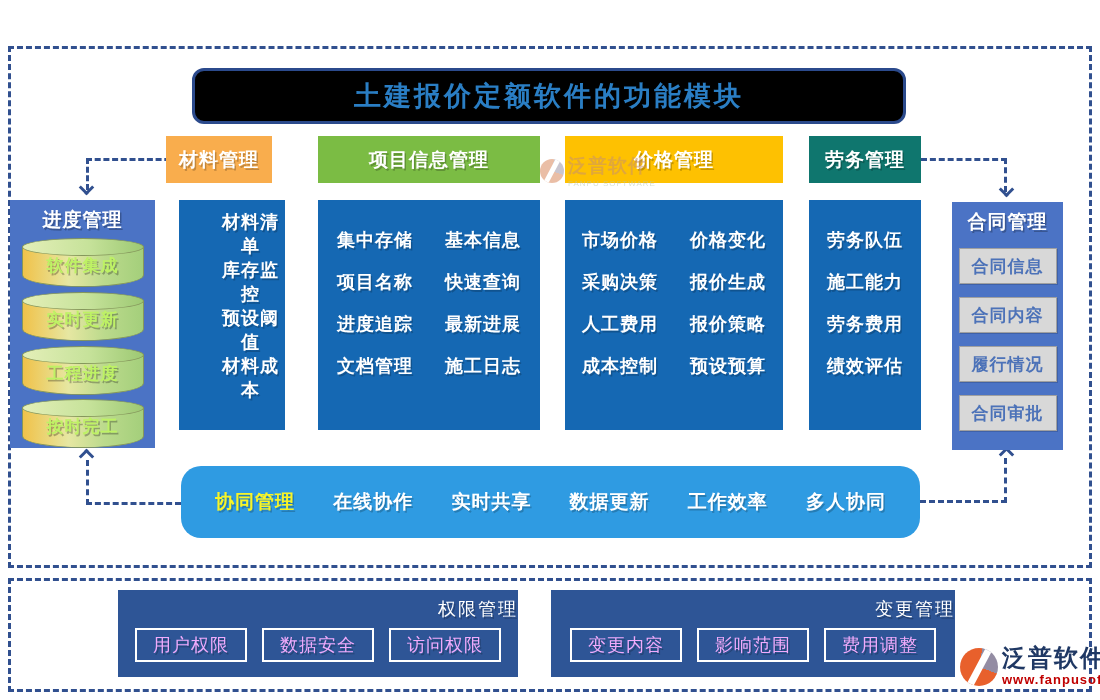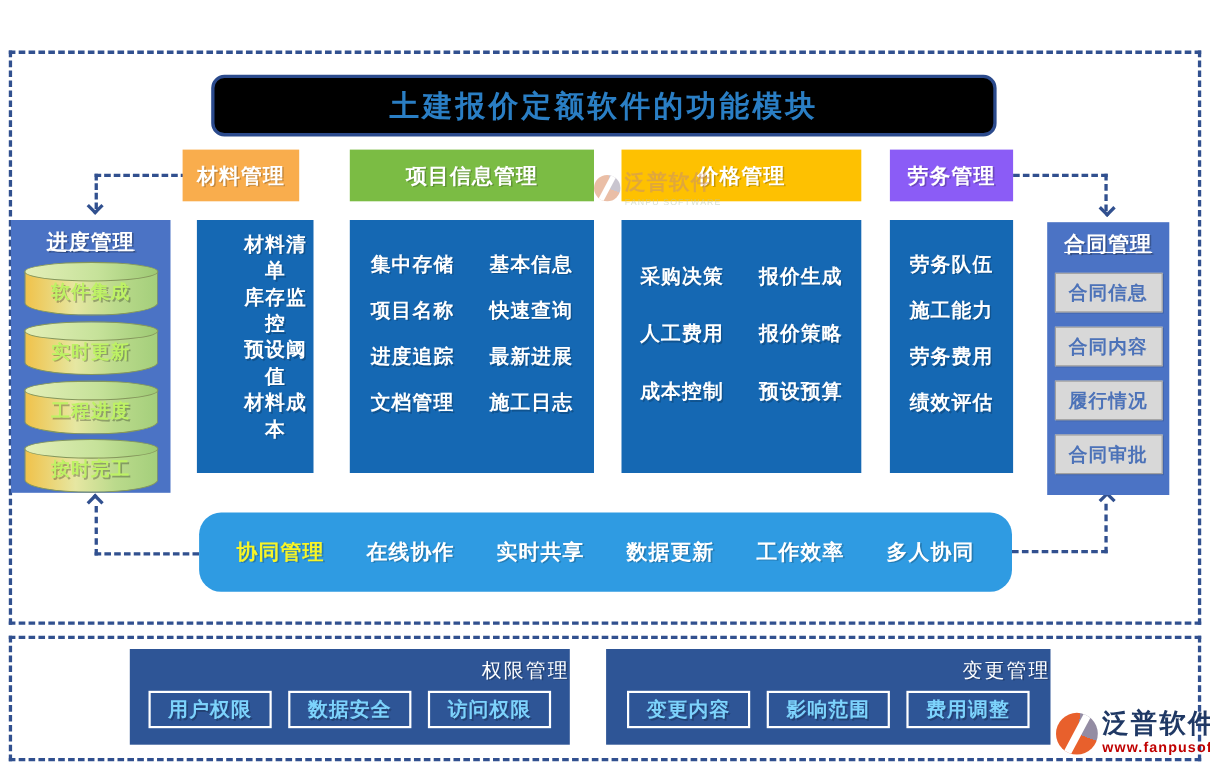--- a/index.html
+++ b/index.html
@@ -17,39 +17,39 @@
     display:flex; align-items:center; justify-content:center; }
   .title-box span { color:#2A7EC4; font-size:27px; font-weight:bold; letter-spacing:3px; }
 
   
   .col-header { position:absolute; top:136px; height:47px; display:flex; align-items:center;
     justify-content:center; color:#fff; font-size:19px; font-weight:bold;
     text-shadow:1.5px 1.5px 0 rgba(0,0,0,0.22); letter-spacing:1px; }
   .hdr-1 { left:166px; width:106px; background:#F9AD4D; }
   .hdr-2 { left:318px; width:222px; background:#7BBC44; }
   .hdr-3 { left:565px; width:218px; background:#FEC101; }
-  .hdr-4 { left:809px; width:112px; background:#8b5cf6; }
+  .hdr-4 { left:809px; width:112px; background:#0f766e; }
 
   
   .col-box { position:absolute; top:200px; height:230px; background:#1568B3;
     display:flex; flex-direction:column; justify-content:space-evenly;
     padding:10px 0 34px 0; }
   .box-1 { left:179px; width:106px;padding-left:37px; }
   .box-2 { left:318px; width:222px; }
   .box-3 { left:565px; width:218px; }
   .box-4 { left:809px; width:112px; }
   .cell { color:#fff; font-size:18px; font-weight:bold; text-align:center;
     text-shadow:1.5px 1.5px 0 rgba(0,0,0,0.20); letter-spacing:1px; }
   .cell-row { display:flex; justify-content:center; gap:32px; }
 
   
   .left-panel { position:absolute; left:10px; top:200px; width:145px; height:248px;
     background:#4B73C5; display:flex; flex-direction:column; align-items:center; }
   .panel-title { color:#fff; font-size:19px; font-weight:bold; margin-top:7px;
-    text-shadow:1.5px 1.5px 0 rgba(0,0,0,0.25); letter-spacing:1px;text-decoration:underline; }
+    text-shadow:1.5px 1.5px 0 rgba(0,0,0,0.25); letter-spacing:1px; }
   .cylinder { position:relative; width:122px; height:50px; margin-top:5px; }
   .cyl-body { position:absolute; left:0; top:9px; width:100%; height:40px;
     background:linear-gradient(90deg,#F0C24A 0%, #E6E7A2 38%, #BBDA8C 68%, #A4CF7B 100%);
     border:1px solid #85975C; border-top:none;
     border-radius:0 0 61px 61px / 0 0 12px 12px; }
   .cyl-top { position:absolute; left:0; top:0; width:100%; height:18px;
     background:linear-gradient(90deg,#E4EFB8 0%, #C6E29A 55%, #9DC973 100%);
     border:1px solid #85975C; border-radius:50%; }
   .cyl-label { position:absolute; left:0; top:16px; width:100%; text-align:center;
     color:#bef264; font-size:17px; font-weight:bold; text-shadow:1.5px 1.5px 0 rgba(0,0,0,0.28);
@@ -71,21 +71,21 @@
     text-shadow:1.5px 1.5px 0 rgba(0,0,0,0.20); letter-spacing:1px; }
   .collab-bar .collab-title { color:#F7F427; }
 
   
   .bottom-box { position:absolute; top:590px; height:87px; background:#2E5596; }
   .perm-box { left:118px; width:400px; }
   .change-box { left:551px; width:404px; }
   .bottom-title { color:#ffffff; font-size:18px; font-weight:normal; text-align:right;
     margin-top:7px; text-shadow:1.5px 1.5px 0 rgba(0,0,0,0.25); letter-spacing:2px; }
   .bottom-items { display:flex; justify-content:center; gap:15px; margin-top:7px; }
-  .bottom-item { border:2px solid #fff; color:#7dd3fc; font-size:18px; font-weight:bold;
+  .bottom-item { border:2px solid #fff; color:#f0abfc; font-size:18px; font-weight:normal;
     padding:3px 16px; letter-spacing:1px; text-shadow:1.5px 1.5px 0 rgba(0,0,0,0.22); }
 
   
   .conn { position:absolute; }
   .conn-tl { left:86px; top:158px; width:93px; height:32px;
     border-left:3px dashed #31508F; border-top:3px dashed #31508F; }
   .conn-tr { left:921px; top:158px; width:86px; height:34px;
     border-right:3px dashed #31508F; border-top:3px dashed #31508F; }
   .conn-bl { left:86px; top:460px; width:95px; height:45px;
     border-left:3px dashed #31508F; border-bottom:3px dashed #31508F; }
@@ -170,20 +170,24 @@
       <span>最新进展</span>
     </div>
     <div class="cell cell-row">
       <span>文档管理</span>
       <span>施工日志</span>
     </div>
   </div>
 
   <div class="col-box box-3">
     <div class="cell cell-row">
+      <span>市场价格</span>
+      <span>价格变化</span>
+    </div>
+    <div class="cell cell-row">
       <span>采购决策</span>
       <span>报价生成</span>
     </div>
     <div class="cell cell-row">
       <span>人工费用</span>
       <span>报价策略</span>
     </div>
     <div class="cell cell-row">
       <span>成本控制</span>
       <span>预设预算</span>

